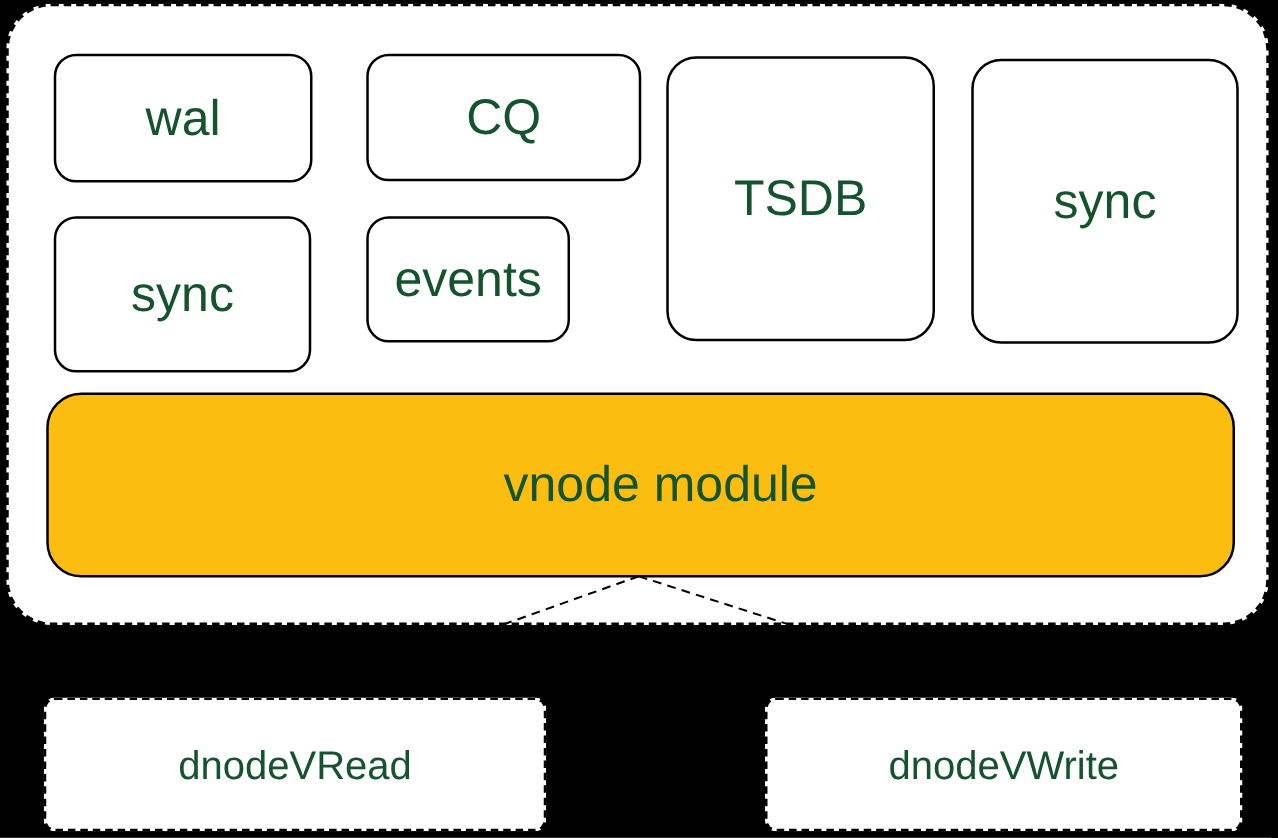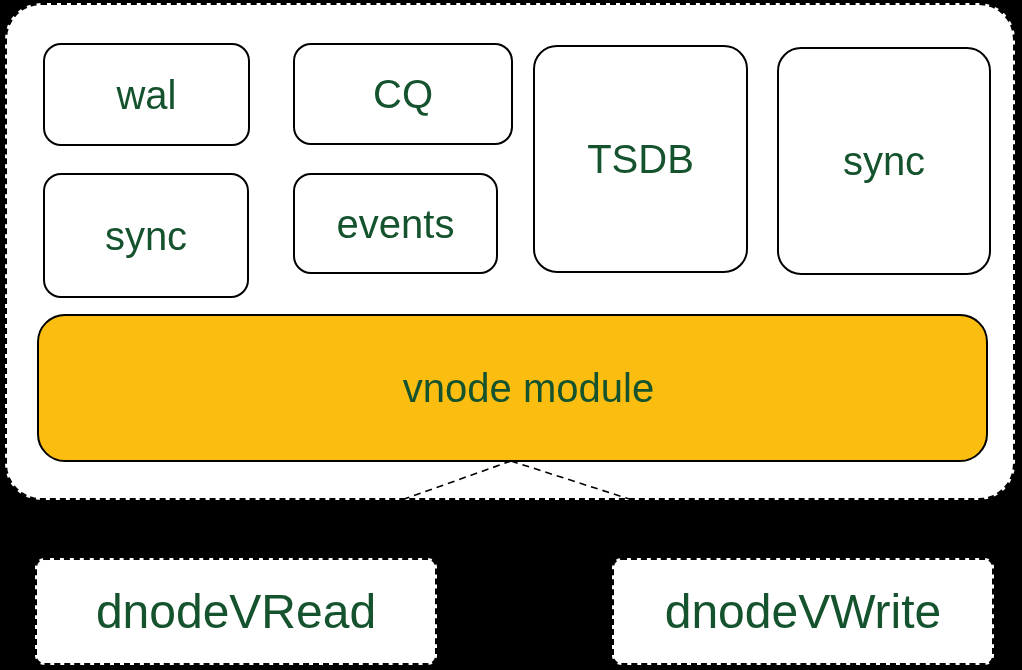--- a/index.html
+++ b/index.html
@@ -31,21 +31,21 @@
     box-sizing: border-box;
     font-size: 40px;
     line-height: 1;
     white-space: nowrap;
   }
   .box.small { border-radius: 18px; }
   .box.tall  { border-radius: 24px; }
   #box-wal    { left: 43px;  top: 43px;  width: 207px; height: 103px; }
   #box-cq     { left: 293px; top: 43px;  width: 220px; height: 102px; }
   #box-sync   { left: 43px;  top: 173px; width: 206px; height: 125px; }
-  #box-events { left: 293px; top: 173px; width: 205px; height: 101px; }
+  #box-events { left: 293px; top: 173px; width: 163px; height: 101px; }
   #box-tsdb   { left: 533px; top: 45px;  width: 215px; height: 228px; }
   #box-query  { left: 777px; top: 47px;  width: 214px; height: 228px; }
   #box-vnode {
     left: 37px; top: 314px;
     width: 951px; height: 148px;
     border-radius: 28px;
     padding-left: 32px;
   }
   .connectors {
     position: absolute;
@@ -57,21 +57,21 @@
     position: absolute;
     top: 558px;
     height: 107px;
     background: #ffffff;
     border: 2.5px dashed #000;
     border-radius: 9px;
     box-sizing: border-box;
     display: flex;
     align-items: center;
     justify-content: center;
-    font-size: 48px;
+    font-size: 32px;
     line-height: 1;
     white-space: nowrap;
   }
   #dnode-read  { left: 35px;  width: 402px; }
   #dnode-write { left: 612px; width: 382px; }
   .label { display: inline-block; }
 </style>
 </head>
 <body>
 

